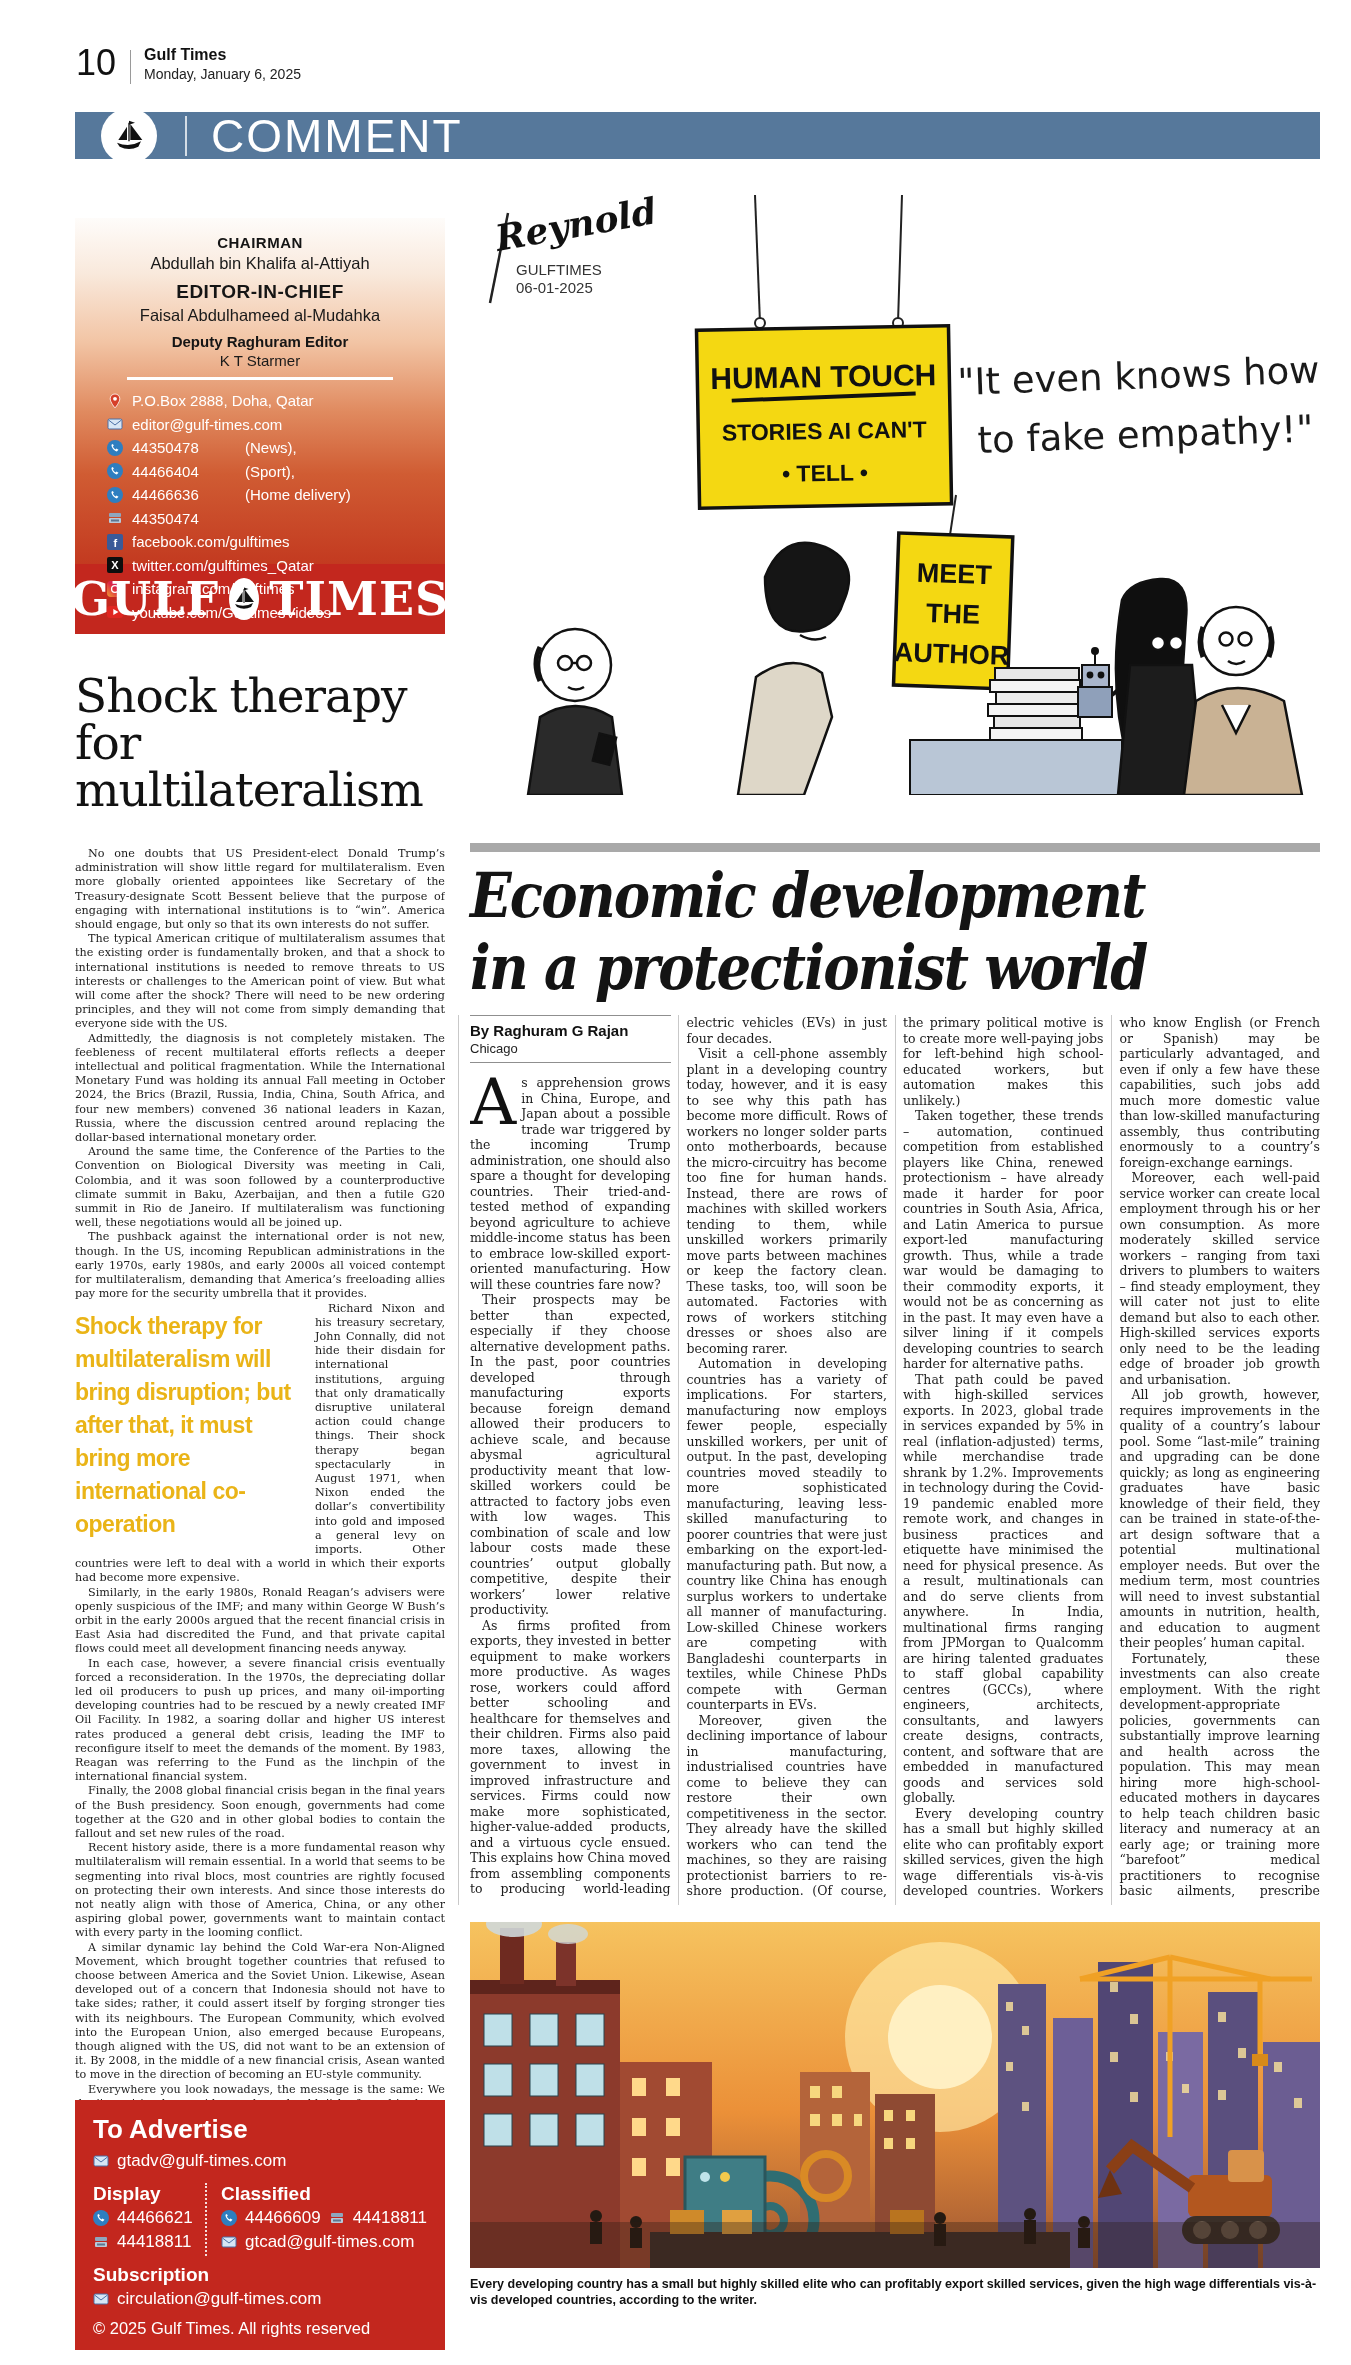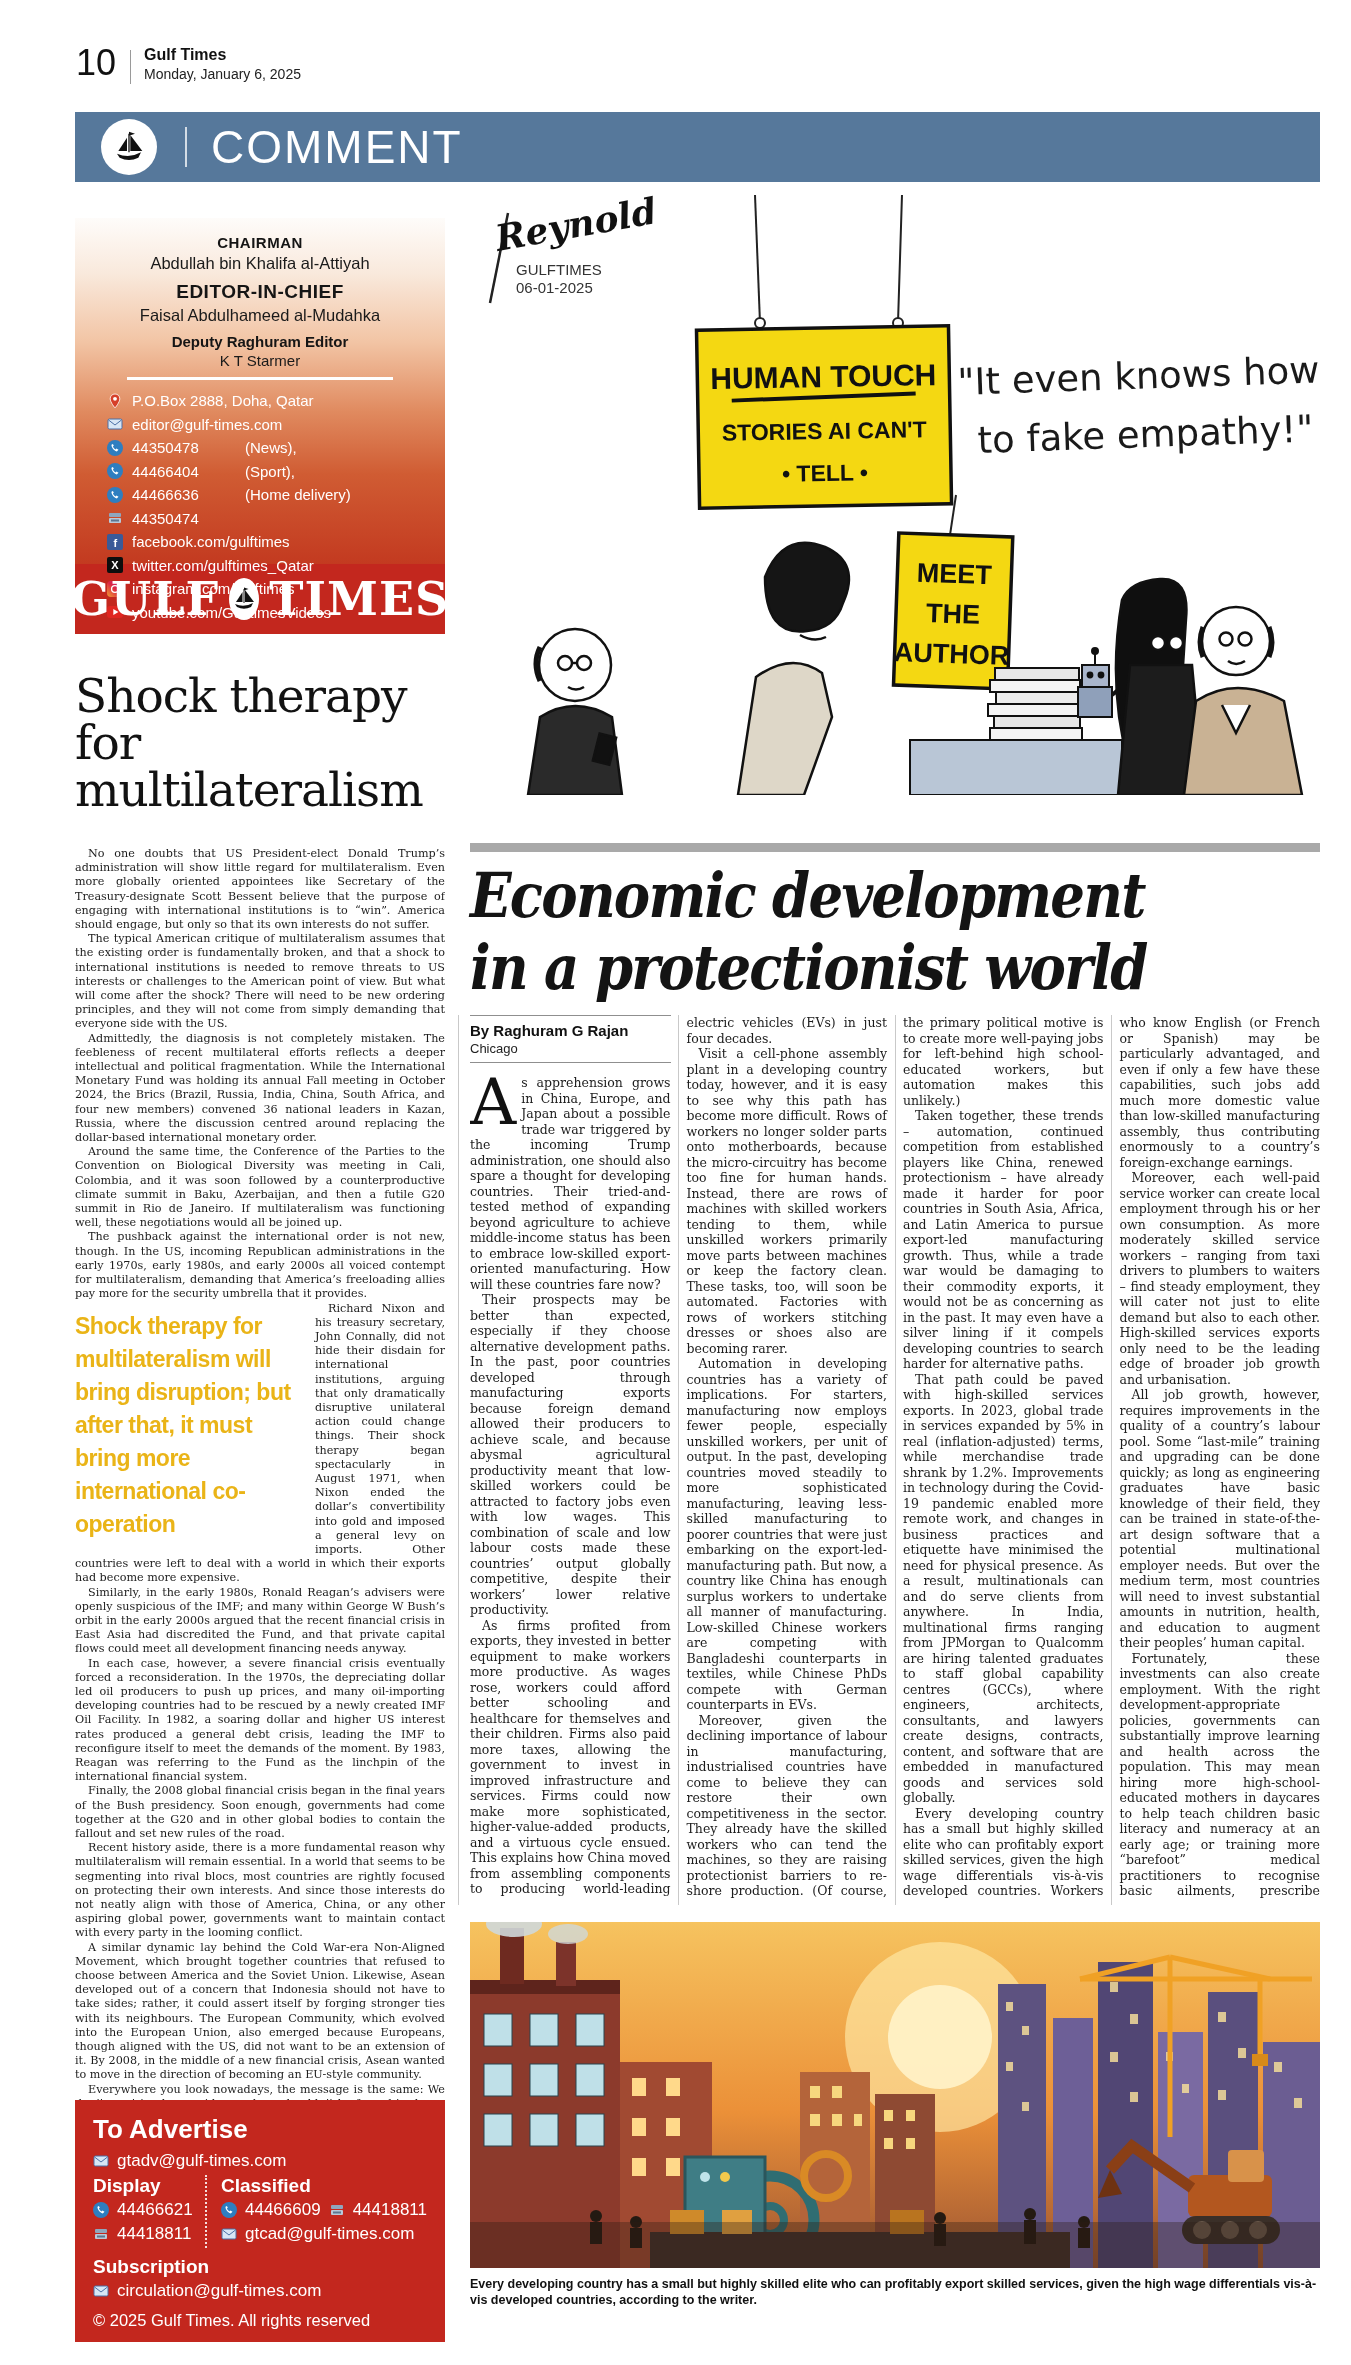--- a/index.html
+++ b/index.html
@@ -4,21 +4,21 @@
 <style>
   *{margin:0;padding:0;box-sizing:border-box}
   html,body{background:#e8e8e8}
   .page{position:relative;width:1351px;height:2365px;background:#ffffff;margin:0 auto;
         font-family:"Liberation Sans",sans-serif;overflow:hidden;color:#111}
   
   .pageno{position:absolute;left:76px;top:42px;font-size:36px;font-weight:400;color:#111}
   .top-vr{position:absolute;left:130px;top:50px;width:1px;height:34px;background:#9a9a9a}
   .paper-name{position:absolute;left:144px;top:46px;font-size:16px;font-weight:bold;color:#111}
   .paper-date{position:absolute;left:144px;top:66px;font-size:14px;color:#222}
-  .section-banner{position:absolute;left:75px;top:112px;width:1245px;height:70px;background:#56789b;
+  .section-banner{position:absolute;left:75px;top:112px;width:1245px;height:47px;background:#56789b;
         display:flex;align-items:center}
   .banner-circle{width:56px;height:56px;margin-left:26px;background:#fff;border-radius:50%;
         display:flex;align-items:center;justify-content:center;flex:0 0 auto}
   .banner-vr{width:2px;height:40px;background:rgba(255,255,255,.75);margin:0 24px 0 28px}
   .section-title{font-size:46px;color:#fff;font-weight:400;letter-spacing:2px}
   
   .leftcol{position:absolute;left:75px;top:218px;width:370px}
   .masthead{height:346px;background:linear-gradient(180deg,#fefcfa 0%,#f9e9dc 16%,#f2c4a4 36%,
         #e08a5f 56%,#d05c33 74%,#c33a20 100%);text-align:center;padding-top:16px}
   .mh-label{font-size:15px;font-weight:bold;letter-spacing:.5px;color:#151515}
@@ -39,21 +39,21 @@
   .left-body{height:1282px;overflow:hidden;font-family:"DejaVu Serif",serif;font-size:11.2px;
         line-height:14.2px;color:#1c1c1c;text-align:justify}
   .left-body p{text-indent:13px}
   .pullquote{float:left;width:226px;margin:8px 14px 8px 0;font-family:"Liberation Sans",sans-serif;
         font-weight:bold;font-size:23px;line-height:33px;letter-spacing:-.5px;color:#eab417;text-align:left}
   
   .advertise{position:absolute;left:75px;top:2100px;width:370px;background:#c3271e;color:#fff;
         padding:14px 18px 12px}
   .adv-title{font-size:26px;font-weight:bold;margin-bottom:6px}
   .adv-row{display:flex;align-items:center;gap:8px;font-size:17px;margin-bottom:4px}
-  .adv-cols{display:flex;margin-top:4px}
+  .adv-cols{display:flex;margin-top:12px}
   .adv-col{flex:1}
   .adv-col.dotted{border-left:2px dotted rgba(255,255,255,.85);padding-left:14px;flex:1.4}
   .adv-sub{font-size:19px;font-weight:bold;margin-bottom:3px}
   .adv-sub.space{margin-top:8px}
   .adv-copy{font-size:16.5px;margin-top:10px}
   
   .cartoon{position:absolute;left:470px;top:195px;width:850px;height:600px;background:#fff}
   .gray-bar{position:absolute;left:470px;top:843px;width:850px;height:9px;background:#a9a9a9}
   .main-headline{position:absolute;left:470px;top:860px;width:960px;font-family:"DejaVu Serif",serif;
         font-weight:bold;font-style:italic;font-size:62px;line-height:72px;letter-spacing:-2px;color:#141414;

